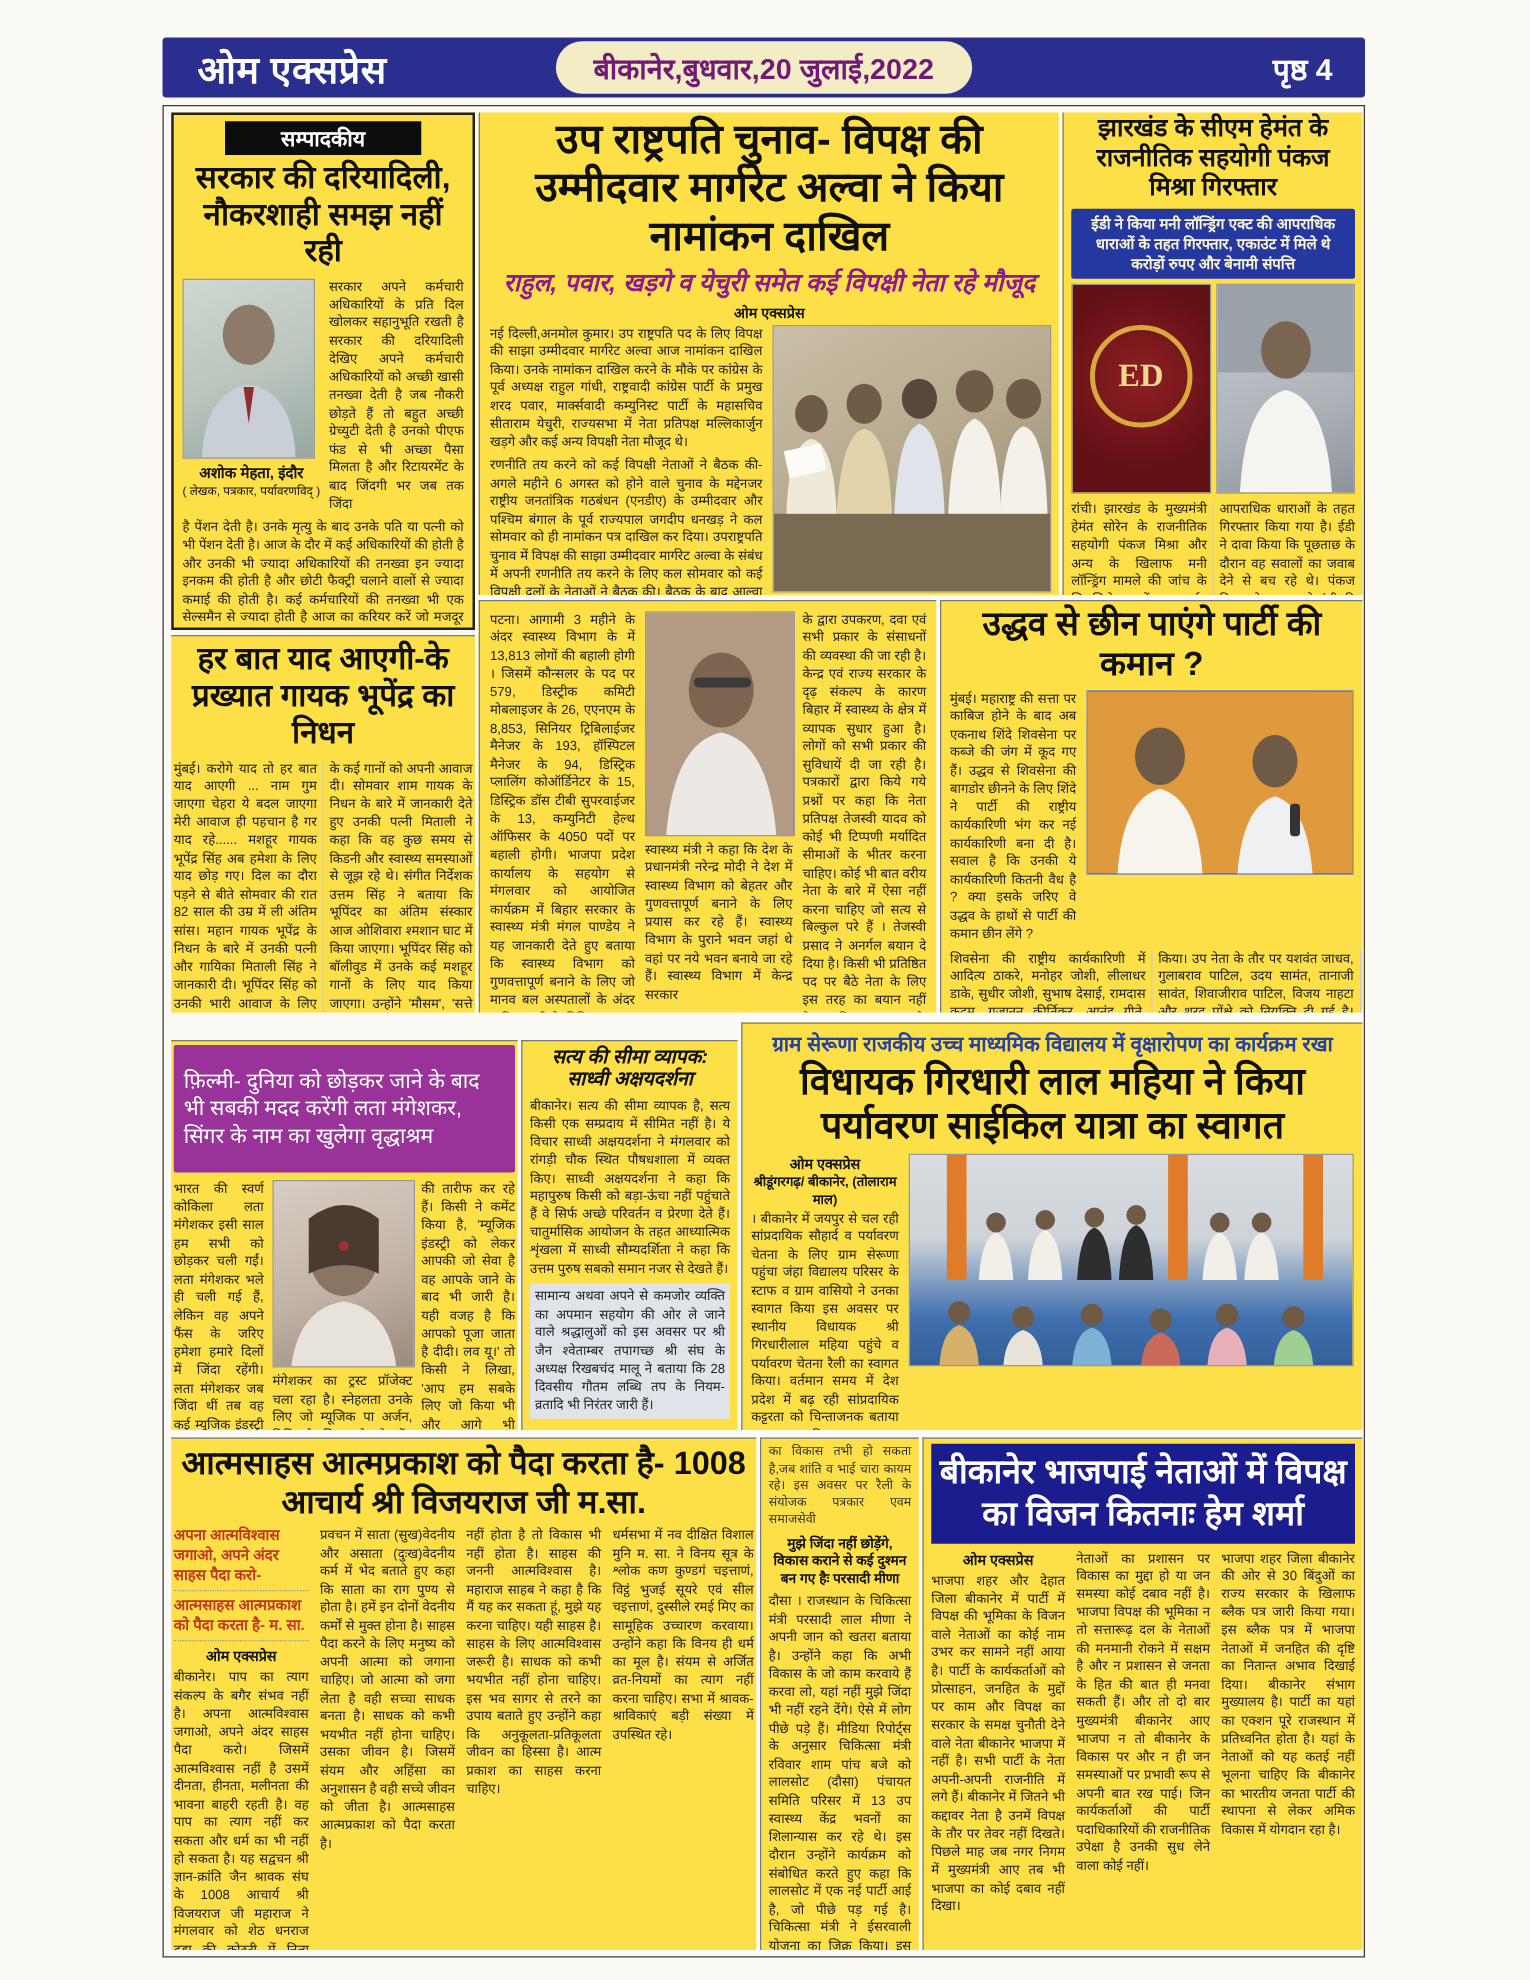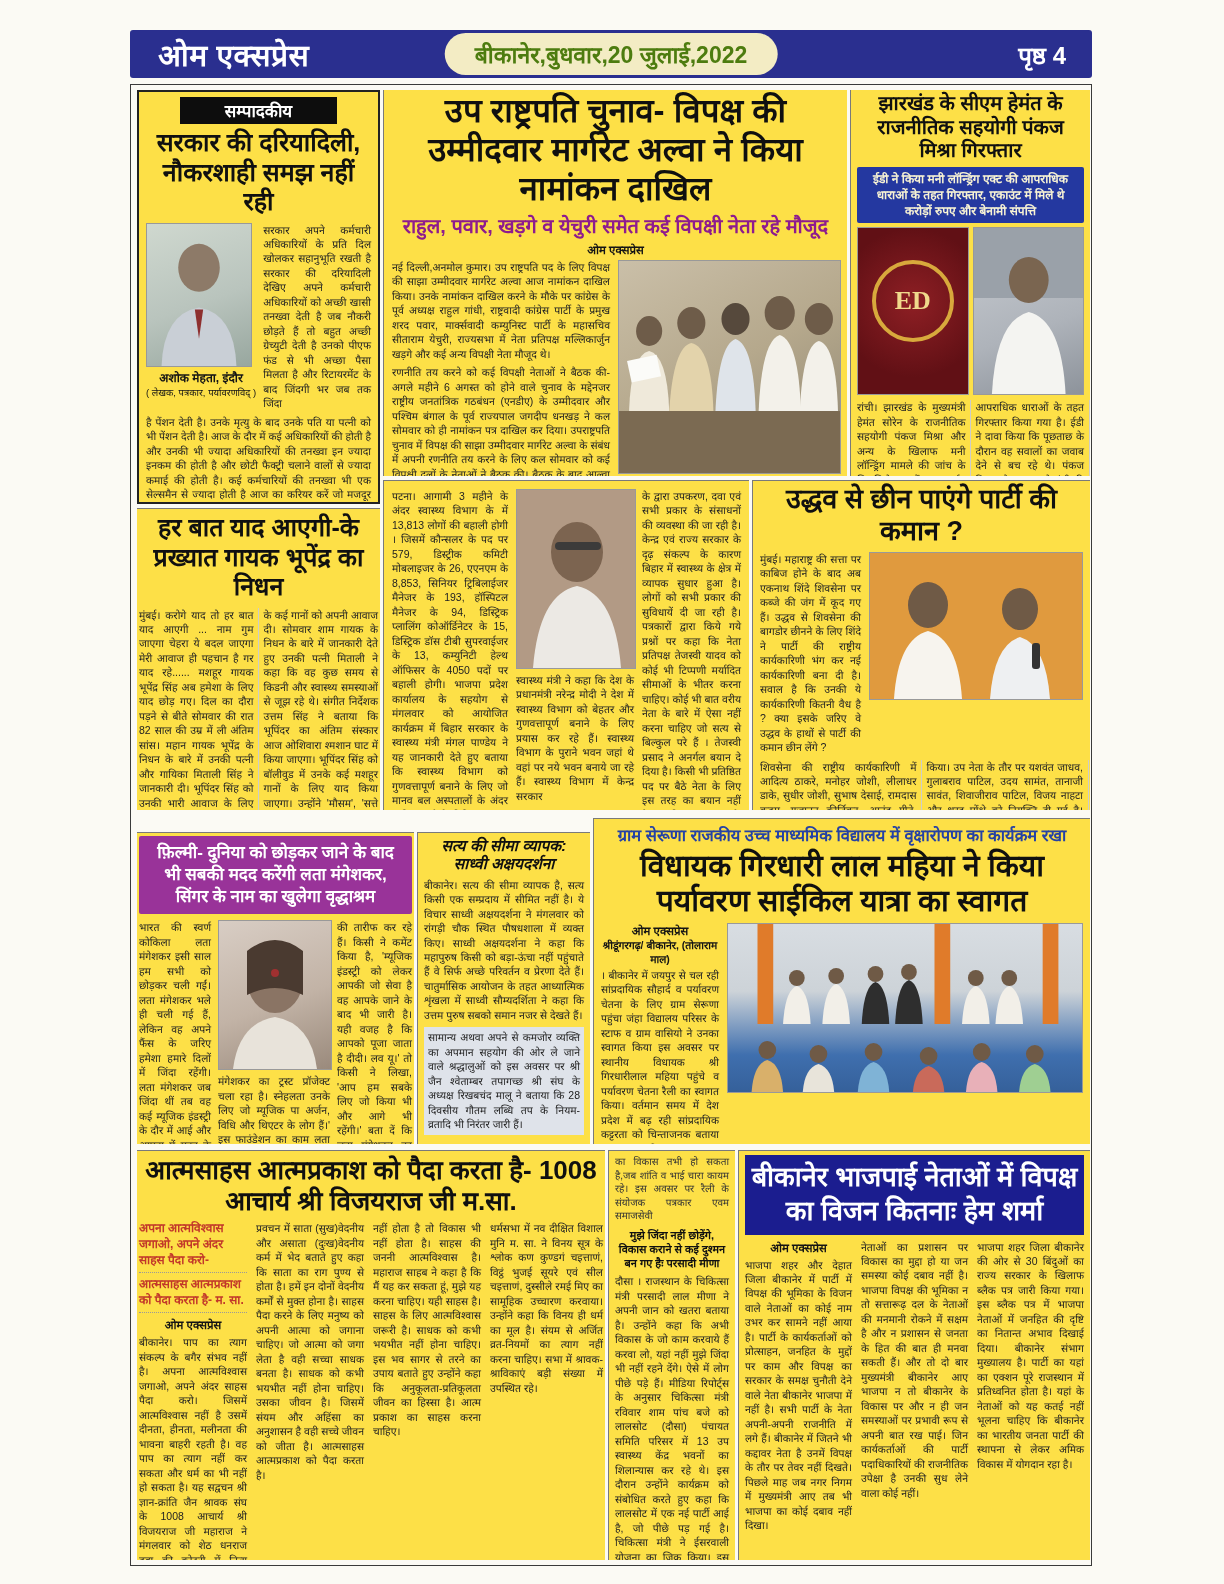--- a/index.html
+++ b/index.html
@@ -3,21 +3,21 @@
 <meta charset="utf-8">
 <style>
   html,body{margin:0;padding:0;background:#e8e6df;}
   .page{position:relative;width:1224px;height:1584px;background:#fbfaf4;margin:0 auto;
         font-family:"Liberation Sans","DejaVu Sans",sans-serif;color:#141414;overflow:hidden;}
   
   .masthead{position:absolute;left:130px;top:30px;width:962px;height:48px;background:#2a2f8f;
             border-radius:3px;display:flex;align-items:center;}
   .mast-title{color:#fff;font-size:30px;font-weight:bold;padding-left:28px;letter-spacing:.5px;}
   .mast-pill{position:absolute;left:50%;top:50%;transform:translate(-50%,-50%);background:#f3ecc4;
-             color:#4d7c0f;font-size:23px;font-weight:bold;padding:5px 30px;border-radius:26px;white-space:nowrap;text-align:center;}
+             color:#701a75;font-size:23px;font-weight:bold;padding:5px 30px;border-radius:26px;white-space:nowrap;text-align:center;}
   .mast-page{margin-left:auto;color:#fff;font-size:24px;font-weight:bold;padding-right:26px;}
   
   .frame{position:absolute;left:130px;top:84px;width:960px;height:1480px;border:1.5px solid #3a3a3a;}
   
   .art{position:absolute;overflow:hidden;box-sizing:border-box;background:#fde047;}
   .hl{font-weight:bold;text-align:center;line-height:1.18;color:#101010;}
   .body{font-size:10.5px;line-height:1.38;text-align:justify;color:#222;}
   .byline{font-weight:bold;text-align:center;font-size:11.5px;margin:3px 0;}
   .cols2{column-count:2;column-gap:10px;column-rule:1px solid #ccc;}
   .ph{position:relative;overflow:hidden;border:1px solid #999;}
@@ -28,21 +28,21 @@
   .ed{border:2px solid #222;padding:5px 7px;}
   .ed-label{background:#0d0d0d;color:#fff;text-align:center;font-weight:bold;font-size:17px;
             width:70%;margin:0 auto 4px;padding:2px 0;}
   .ed-hl{font-size:25px;}
   .ed-top{display:flex;gap:7px;margin-top:6px;}
   .ed-photo{width:104px;height:142px;flex:none;background:linear-gradient(160deg,#cfd8cf,#b9c4bd 55%,#98a79f);}
   .ed-cap1{font-weight:bold;font-size:12px;text-align:center;margin-top:2px;}
   .ed-cap2{font-size:9.5px;text-align:center;}
   
   .vp-hl{font-size:33px;}
-  .vp-sub{color:#8e1b8e;font-size:20px;font-weight:bold;text-align:center;margin:3px 0 2px;}
+  .vp-sub{color:#8e1b8e;font-size:20px;font-weight:bold;text-align:center;margin:3px 0 2px;font-style:italic;}
   .vp-flex{display:flex;gap:8px;}
   .vp-left{width:218px;flex:none;}
   .vp-photo{width:100%;height:212px;background:linear-gradient(150deg,#cabfa8,#b5a88c 50%,#8d8572);}
   
   .jh-hl{font-size:20px;}
   .jh-sub{background:#2438a0;color:#f8f3d4;font-size:12px;font-weight:bold;text-align:center;
           padding:4px 5px;margin:4px 0;line-height:1.35;border-radius:2px;}
   .jh-photos{display:flex;gap:4px;margin-bottom:5px;}
   .jh-ed{flex:1;height:166px;background:radial-gradient(circle at 50% 45%,#8e1f24,#611015 70%);}
   .jh-man{flex:1;height:166px;background:linear-gradient(160deg,#c9cdd2,#aeb3ba 60%,#8d939b);}
@@ -51,22 +51,22 @@
            color:#f0d98c;font-weight:bold;font-size:26px;font-family:"Liberation Serif",serif;}
   
   .bh-hl{font-size:25px;}
   .he-hl{font-size:29px;}
   .ud-hl{font-size:27px;}
   .he-flex{display:flex;gap:8px;margin-top:5px;}
   .he-photo{width:118px;height:178px;flex:none;background:linear-gradient(160deg,#b9a391,#a08772 55%,#77624f);}
   .ud-flex{display:flex;gap:8px;margin-top:4px;}
   .ud-photo{width:212px;height:146px;flex:none;background:linear-gradient(140deg,#e8a74a,#d98f3a 45%,#b9742e);}
   
-  .lt-hl{background:#993399;color:#fff;font-size:17px;font-weight:bold;text-align:center;
-         padding:6px 8px;line-height:1.3;border-radius:2px;}
+  .lt-hl{background:#993399;color:#fff;font-size:17px;font-weight:normal;
+         padding:18px 8px;line-height:1.3;border-radius:2px;}
   .lt-flex{display:flex;gap:7px;margin-top:6px;}
   .lt-photo{width:112px;height:148px;flex:none;background:linear-gradient(160deg,#d8cdc4,#c2b3a6 55%,#9a8a7c);}
   .sd-hl{font-size:15.5px;font-style:italic;}
   .sd-shade{background:#dfe3ea;padding:3px 4px;margin-top:5px;}
   .mla-kicker{color:#2441a5;font-size:16.5px;font-weight:bold;text-align:center;}
   .mla-hl{font-size:30px;margin-top:2px;}
   .mla-flex{display:flex;gap:8px;margin-top:4px;}
   .mla-left{width:118px;flex:none;}
   .mla-photo{flex:1;height:168px;background:linear-gradient(180deg,#d8dde2 0%,#cdd3d8 40%,#3f6fae 78%,#35609a 100%);}
   

